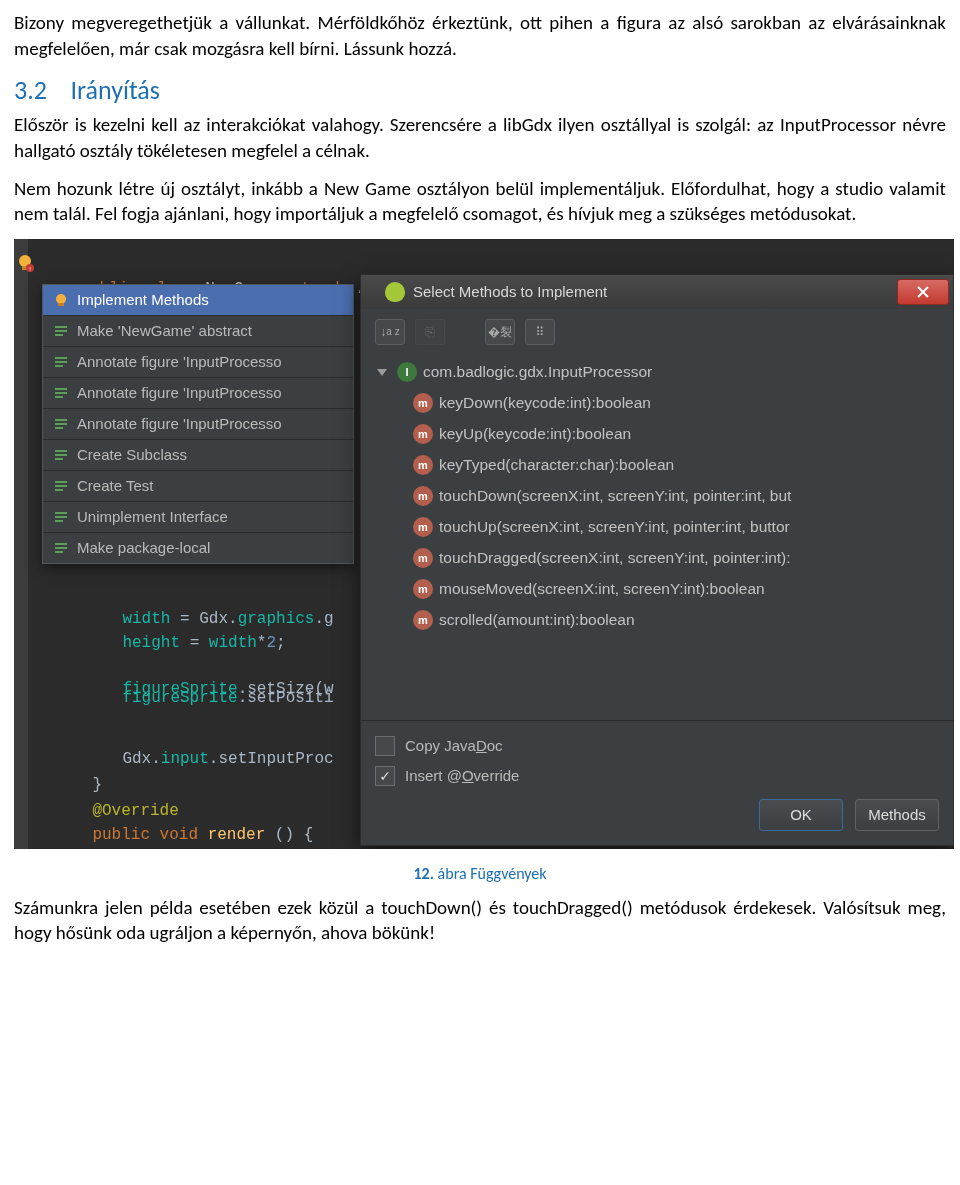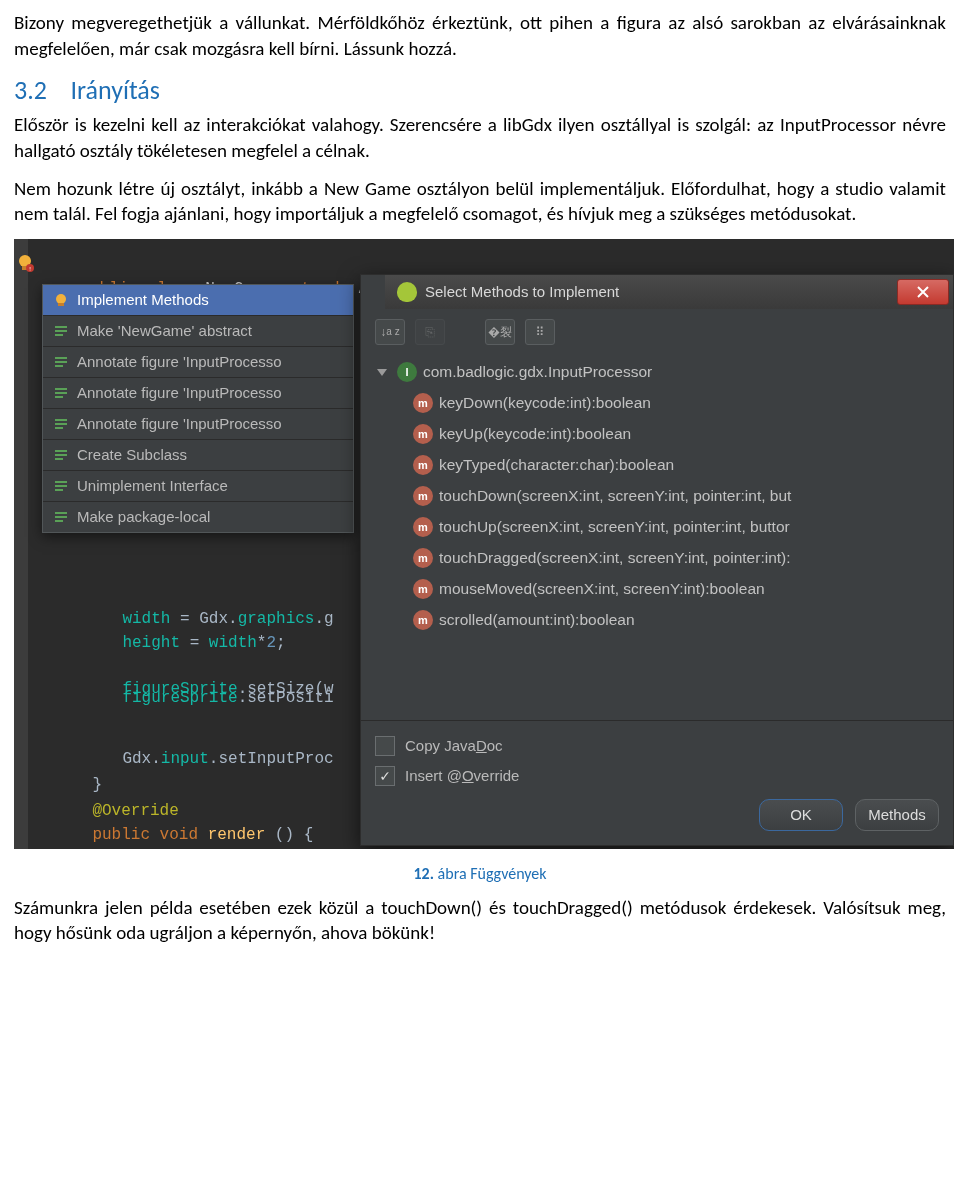--- a/index.html
+++ b/index.html
@@ -95,23 +95,22 @@
     border: 1px solid #2d2d2d;
     font-family: Arial, sans-serif;
     color: #bababa;
     box-shadow: 0 6px 20px rgba(0,0,0,0.6);
   }
   .dlg-titlebar {
     display: flex;
     align-items: center;
     height: 34px;
     background: linear-gradient(#4a4a4a,#3a3a3a);
-    padding: 0 4px 0 12px;
+    padding: 0 4px 0 24px;
     gap: 8px;
-    margin-left: 24px;
   }
   .dlg-title { flex: 1; font-size: 15px; color: #d8d8d8; }
   .closebtn {
     width: 50px; height: 24px;
     background: linear-gradient(#d66a63,#c43a30);
     border: 1px solid #8a2a24;
     border-radius: 3px;
     display: flex; align-items: center; justify-content: center;
   }
   .as-icon {
@@ -185,21 +184,21 @@
     cursor: pointer;
   }
   .btnrow {
     display: flex; justify-content: flex-end; gap: 12px;
     margin-top: 8px;
   }
   .btn {
     min-width: 82px; height: 30px;
     background: linear-gradient(#4a4d4f,#3c3f41);
     border: 1px solid #5e6264;
-    border-radius: 10px;
+    border-radius: 3px;
     color: #ddd;
     display: flex; align-items: center; justify-content: center;
     font-size: 15px; cursor: pointer;
   }
   .btn.primary { border-color: #3b689e; }
   u.accel { text-decoration: underline; }
 </style>
 </head>
 <body>
 
@@ -295,20 +294,28 @@
           </svg></span>
         <span>Annotate figure 'InputProcesso</span>
       </div>
       <div class="row">
         <span class="ic-imp"><svg width="16" height="16">
             <rect x="2" y="3" width="12" height="2" fill="#5aa157"></rect>
             <rect x="2" y="7" width="12" height="2" fill="#5aa157"></rect>
             <rect x="2" y="11" width="8" height="2" fill="#5aa157"></rect>
           </svg></span>
         <span>Create Subclass</span>
+      </div>
+      <div class="row">
+        <span class="ic-imp"><svg width="16" height="16">
+            <rect x="2" y="3" width="12" height="2" fill="#5aa157"></rect>
+            <rect x="2" y="7" width="12" height="2" fill="#5aa157"></rect>
+            <rect x="2" y="11" width="8" height="2" fill="#5aa157"></rect>
+          </svg></span>
+        <span>Create Test</span>
       </div>
       <div class="row">
         <span class="ic-imp"><svg width="16" height="16">
             <rect x="2" y="3" width="12" height="2" fill="#5aa157"></rect>
             <rect x="2" y="7" width="12" height="2" fill="#5aa157"></rect>
             <rect x="2" y="11" width="8" height="2" fill="#5aa157"></rect>
           </svg></span>
         <span>Unimplement Interface</span>
       </div>
       <div class="row">

